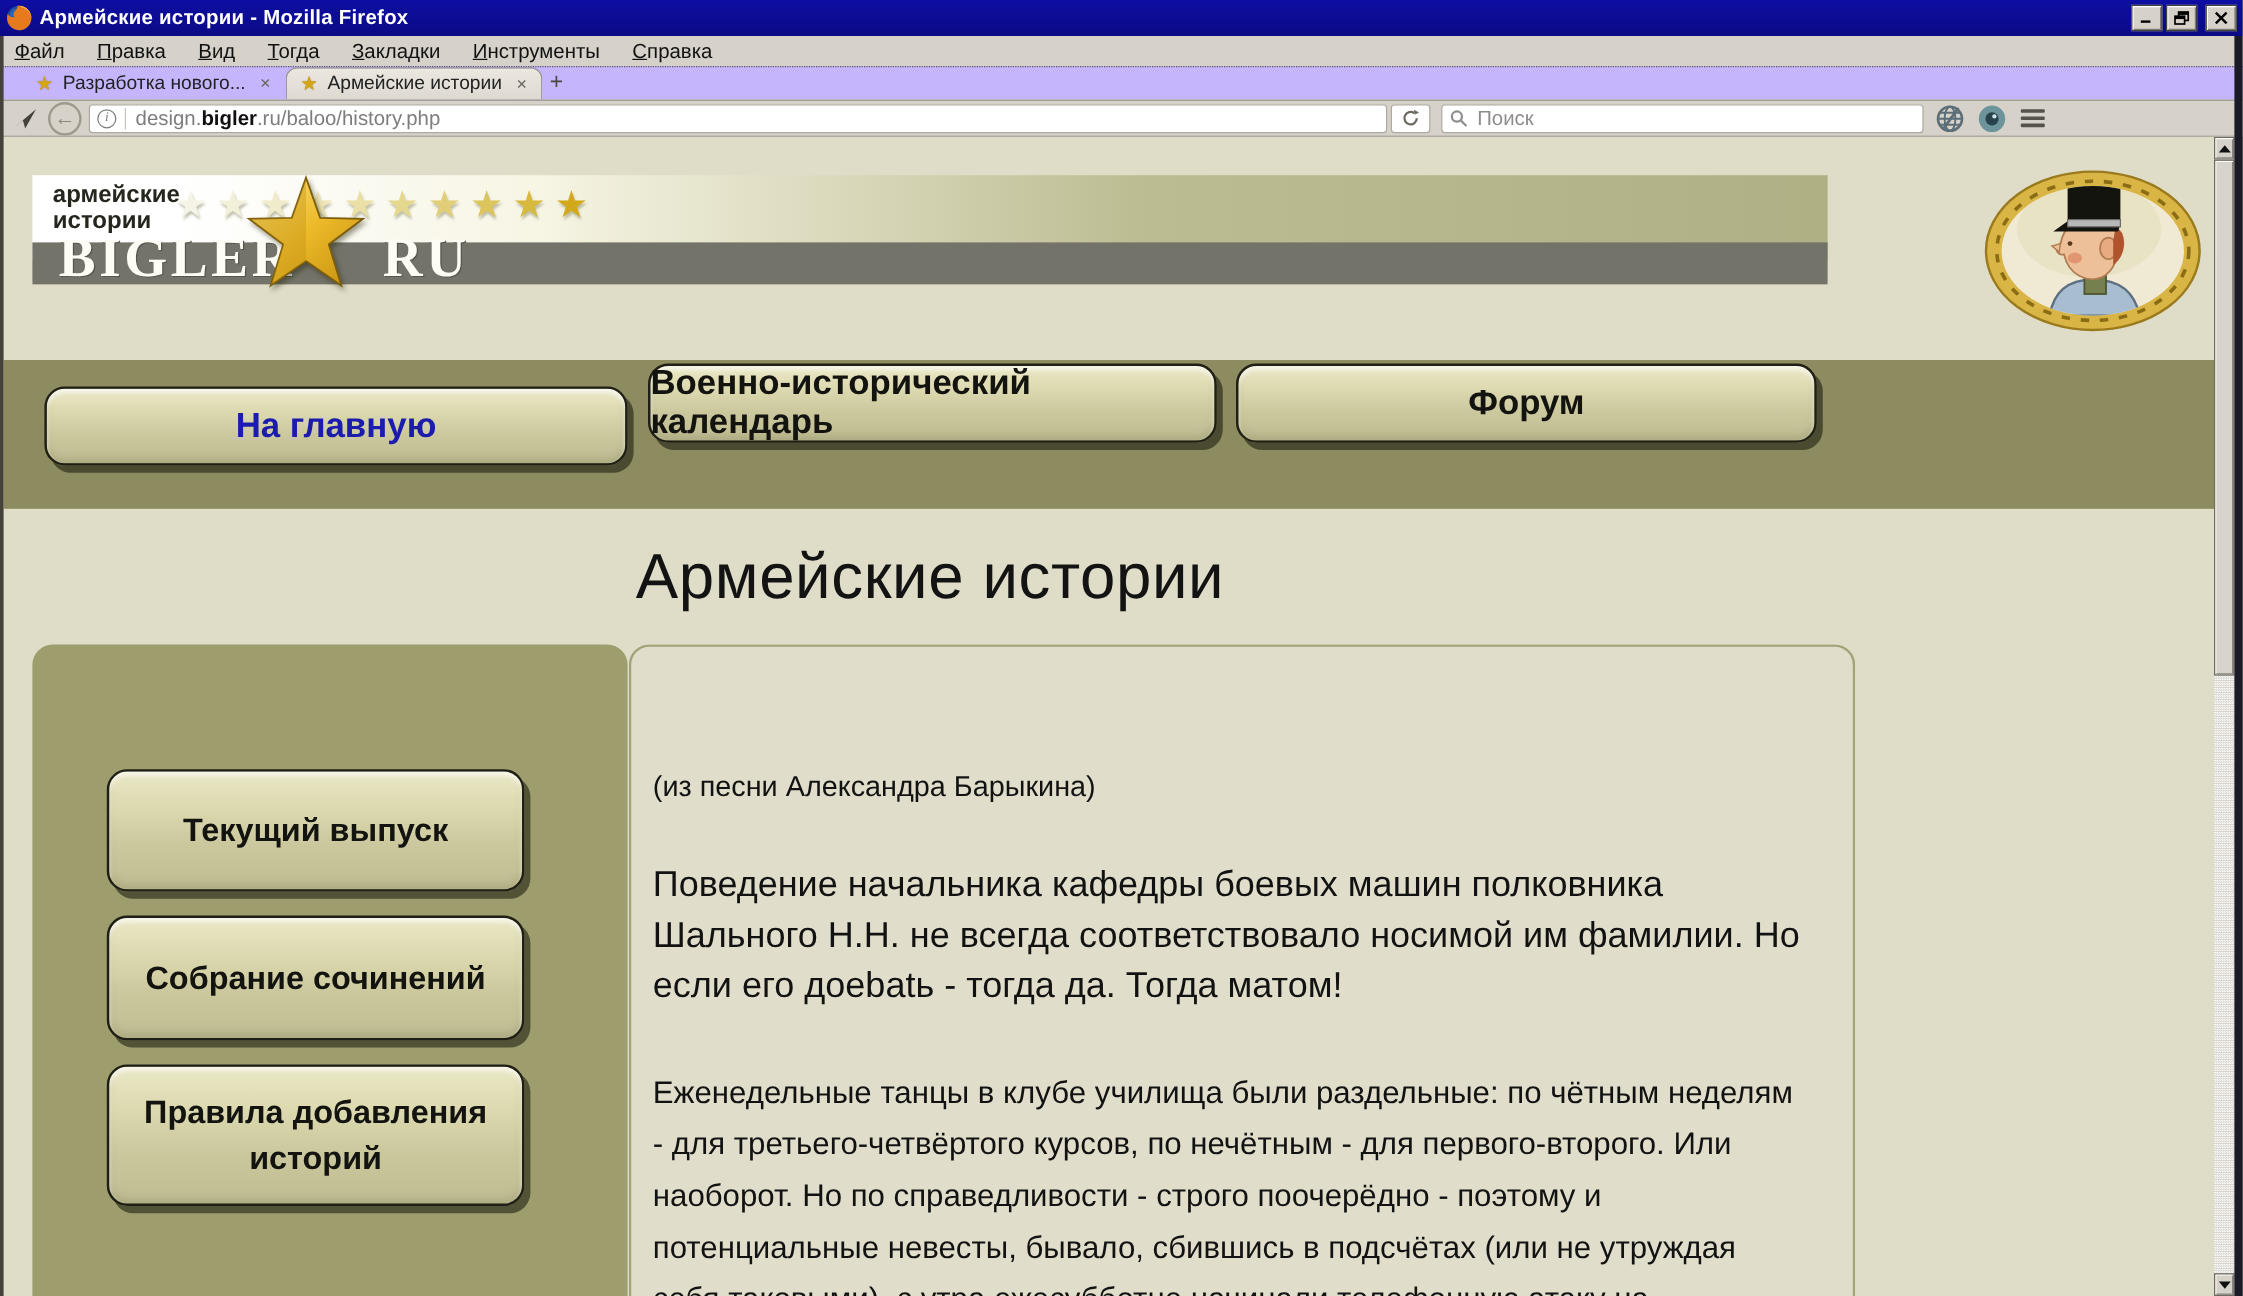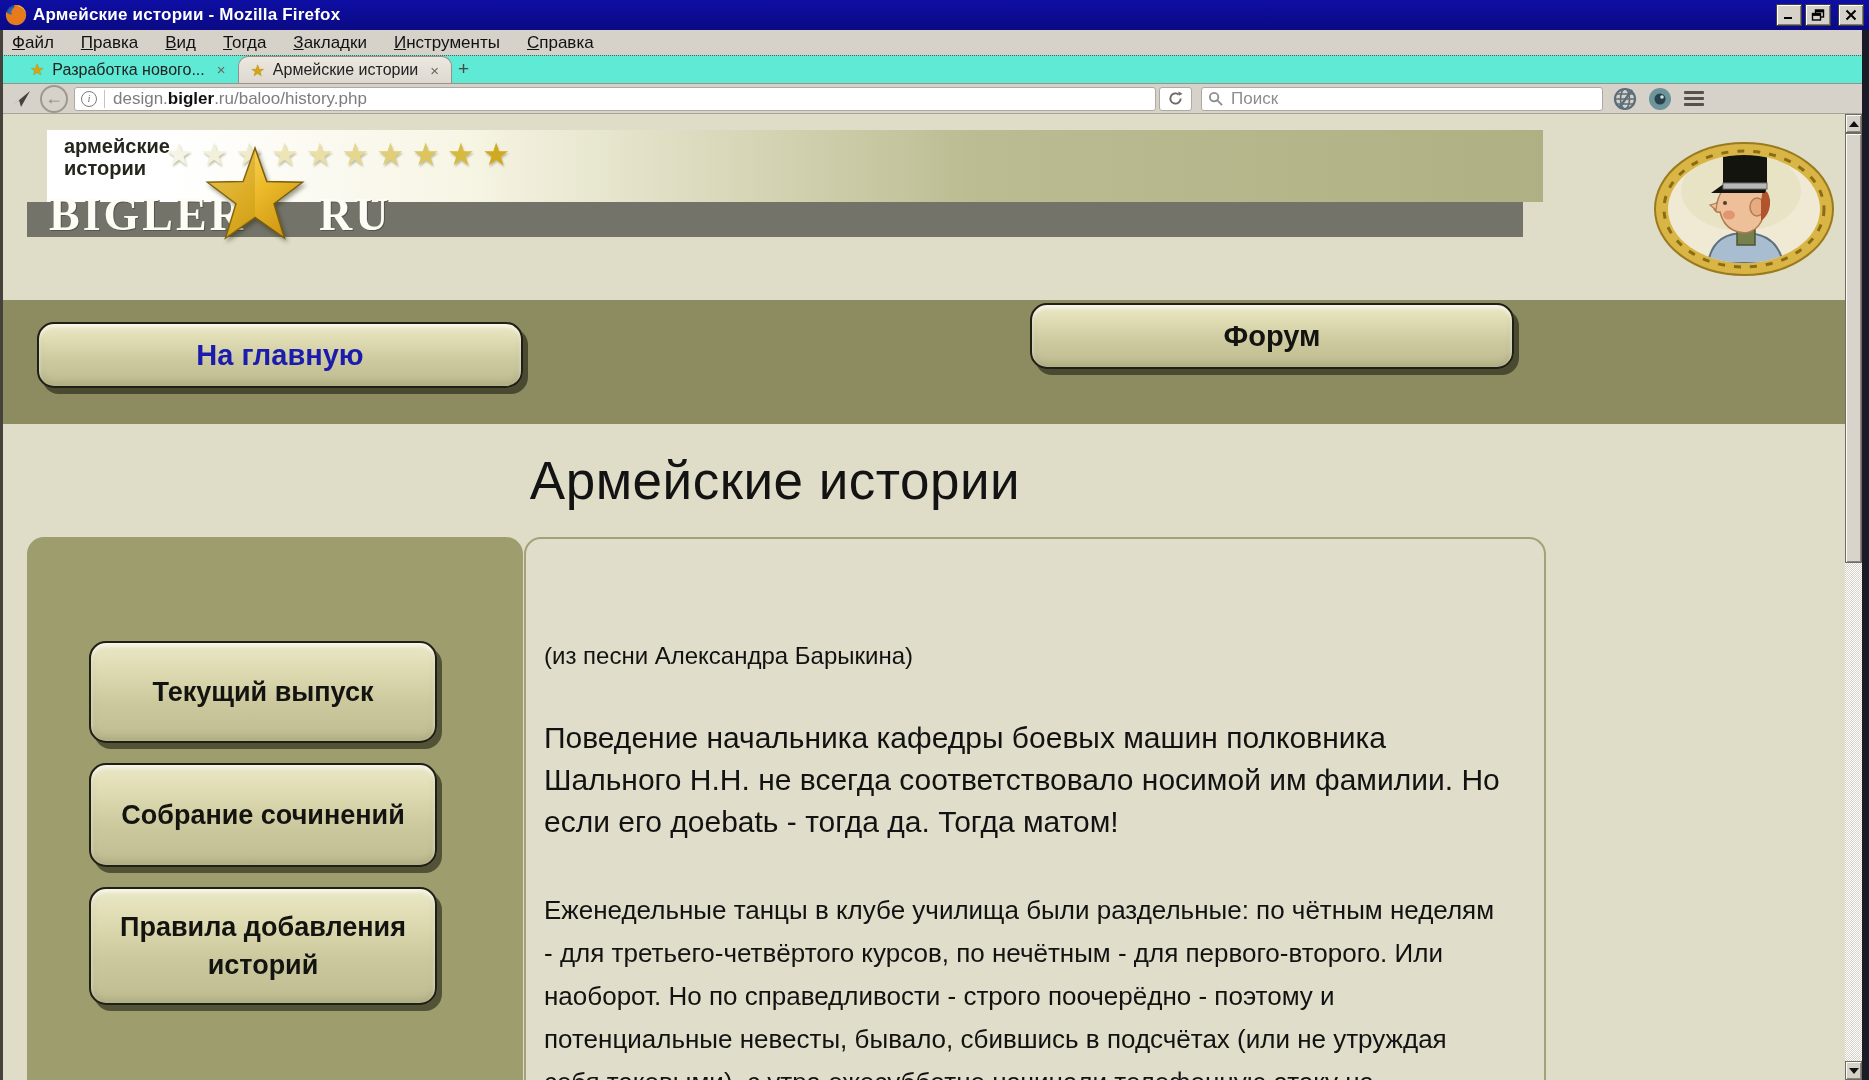--- a/index.html
+++ b/index.html
@@ -19,21 +19,21 @@
   .wbtn{width:26px;height:22px;background:#d6d2ca;border:1px solid #404040;
     box-shadow:inset 1px 1px 0 #fff, inset -1px -1px 0 #807d75;
     display:flex;align-items:center;justify-content:center;cursor:default;}
   .wbtn.close{margin-left:4px;}
   
   .menubar{position:absolute;left:0;top:30px;width:100%;height:25px;background:#d6d2ca;
     display:flex;align-items:center;gap:27px;padding-left:12px;font-size:17px;color:#111;z-index:40;}
   .menu-item{display:inline-block;}
   .menu-item::first-letter{text-decoration:underline;}
   
-  .tabbar{position:absolute;left:0;top:55px;width:100%;height:28px;background:#5eead4;
+  .tabbar{position:absolute;left:0;top:55px;width:100%;height:28px;background:#c4b5fd;
     border-top:1px dotted #5d5a52;display:flex;align-items:center;padding-left:18px;z-index:40;}
   .tab{height:27px;display:flex;align-items:center;gap:8px;padding:0 12px;font-size:16px;color:#222;}
   .tab .fav::before{content:"★";color:#d6a516;font-size:16px;text-shadow:0 0 1px #8a6a00;}
   .tab .tclose{color:#6a675f;font-size:15px;margin-left:4px;}
   .tab.active{background:linear-gradient(#ece8e0,#ddd9d1);border:1px solid #94908a;border-bottom:none;
     border-radius:10px 10px 0 0;}
   .newtab{font-size:19px;color:#4a473f;padding:0 12px 2px 6px;}
   
   .navbar{position:absolute;left:0;top:83px;width:100%;height:31px;background:#d6d2ca;
     border-top:1px solid #98948c;border-bottom:1px solid #a8a49a;
@@ -56,22 +56,22 @@
   .searchbox input{border:none;outline:none;width:340px;font-size:17px;color:#333;
     font-family:"Liberation Sans",sans-serif;background:transparent;}
   .searchbox input::placeholder{color:#8d8d8d;}
   .tool-ico{margin-left:9px;display:flex;align-items:center;justify-content:center;}
   .hamb{margin-left:11px;display:flex;flex-direction:column;gap:3px;}
   .hamb div{width:20px;height:3px;background:#55524c;border-radius:1px;}
   
   .viewport{position:absolute;left:3px;top:114px;width:1842px;height:966px;background:#dfddc8;overflow:hidden;}
   
   .hdr{position:absolute;left:24px;top:16px;width:1496px;height:107px;border-bottom:3px solid #eeeedd;}
-  .hdr-top{position:absolute;left:0;top:0;width:100%;height:72px;
-    background:linear-gradient(to right,#ffffff 8%,#f7f5e4 28%,#bcbc92 62%,#b0b085 100%);margin-left:20px;}
+  .hdr-top{position:absolute;left:0;top:16px;width:100%;height:72px;
+    background:linear-gradient(to right,#ffffff 8%,#f7f5e4 28%,#bcbc92 62%,#b0b085 100%);}
   .hdr-bot{position:absolute;left:0;top:72px;width:100%;height:35px;background:#73736a;}
   .sitename{position:absolute;left:17px;top:5px;font-size:20px;font-weight:bold;color:#26261f;line-height:22px;z-index:3;}
   .starsrow{position:absolute;left:118px;top:6px;z-index:2;white-space:nowrap;}
   .starsrow span{font-size:31px;margin-right:3px;text-shadow:1px 2px 2px rgba(90,90,40,.35);}
   .starsrow span::before{content:"★";}
   .bigstar{position:absolute;left:178px;top:16px;z-index:4;filter:drop-shadow(2px 3px 2px rgba(40,40,10,.45));}
   .logo-bigler{position:absolute;left:22px;top:-14px;font-family:"Liberation Serif",serif;font-weight:bold;
     font-size:46px;color:#fdfdf6;letter-spacing:3px;z-index:3;text-shadow:1px 1px 0 #55554d;}
   .logo-ru{position:absolute;left:292px;top:-14px;font-family:"Liberation Serif",serif;font-weight:bold;
     font-size:46px;color:#fdfdf6;letter-spacing:3px;z-index:3;text-shadow:1px 1px 0 #55554d;}
@@ -279,20 +279,21 @@
         <ellipse cx="104" cy="66" rx="7" ry="9" fill="#e8ab80" stroke="#b07c52" stroke-width="1.5"></ellipse>
         <path d="M110 48 Q118 52 117 64 Q116 74 108 80 L108 60 Z" fill="#b0542e"></path>
         <rect x="70" y="14" width="44" height="34" fill="#14140f"></rect>
         <path d="M58 52 L72 42 L114 46 L112 52 Z" fill="#14140f"></path>
         <rect x="70" y="42" width="44" height="6" fill="#b8b8b8" stroke="#6a6a6a" stroke-width="1"></rect>
       </g>
     </svg>
 
     <div class="oliveband">
       <div class="kbtn home">На главную</div>
+      <div class="kbtn cal">Военно-исторический календарь</div>
       <div class="kbtn forum">Форум</div>
     </div>
 
     <div class="page-title">Армейские истории</div>
 
     <div class="sidebar">
       <div class="sbtn b1">Текущий выпуск</div>
       <div class="sbtn b2">Собрание сочинений</div>
       <div class="sbtn b3">Правила добавления историй</div>
     </div>

